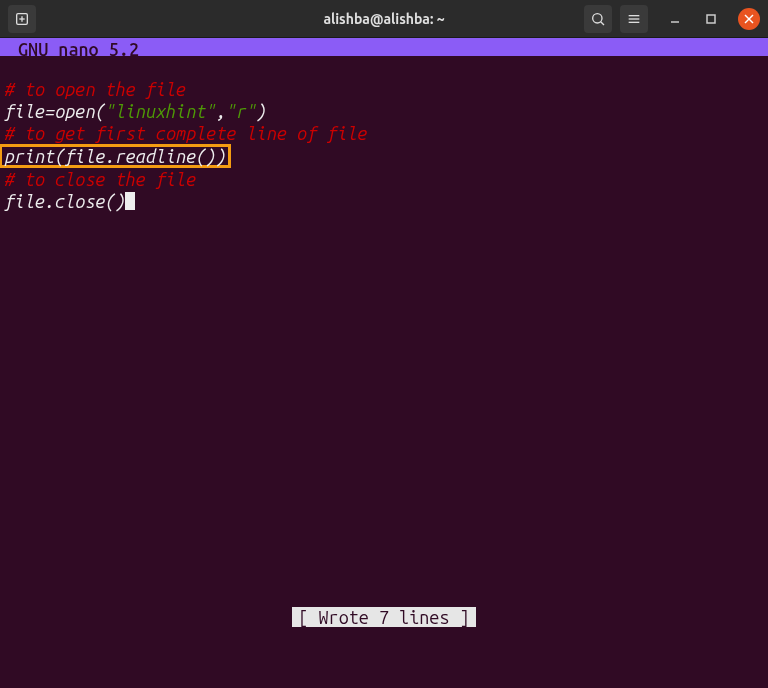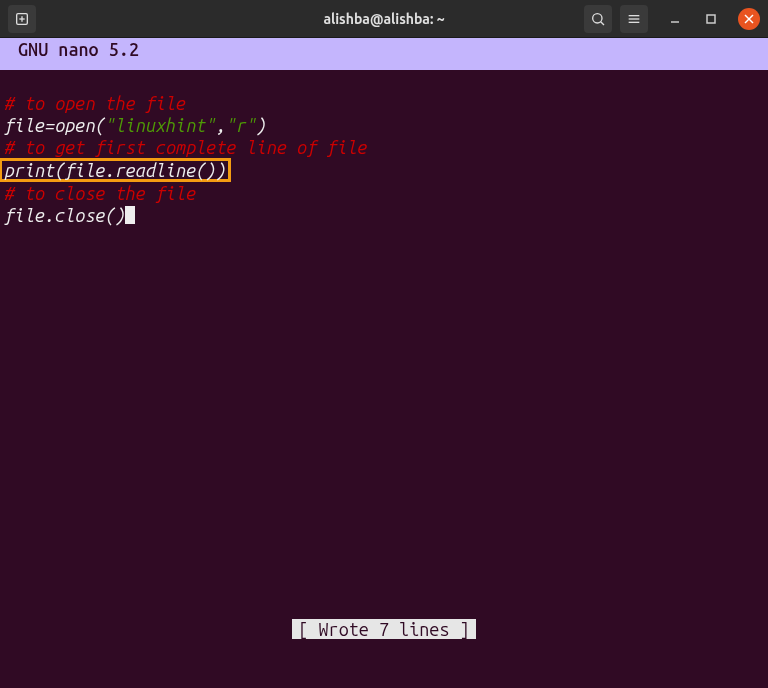--- a/index.html
+++ b/index.html
@@ -63,23 +63,23 @@
   }
   .win-close {
     width: 22px;
     height: 22px;
     border-radius: 50%;
     background: #e95420;
     color: #fff;
     display:flex;align-items:center;justify-content:center;
   }
   .nano-header {
-    background: #c4b5fd;
+    background: #8b5cf6;
     color: #300a24;
-    height: 32px;
+    height: 18px;
     line-height: 22px;
     display: flex;
     font-weight: 500;
     flex-direction: column;
   }
   .nano-header-left { padding-left: 18px; flex: 0 0 auto; width: 310px;}
   .nano-header-file {  flex: 1; }
   .editor {
     padding: 0 4px;
     color: #fff;
@@ -101,21 +101,21 @@
   .cursor {
     display: inline-block;
     width: 10px;
     height: 18px;
     background: #eeeeee;
     vertical-align: text-bottom;
     margin-bottom: 1px;
   }
   .status-line {
     position: absolute;
-    bottom: 48px;
+    bottom: 60px;
     left: 0;
     right: 0;
     text-align: center;
     height: 22px;
     line-height: 22px;
   }
   .status-pill {
     background: #e6e6e6;
     color: #300a24;
     padding: 0 6px;

